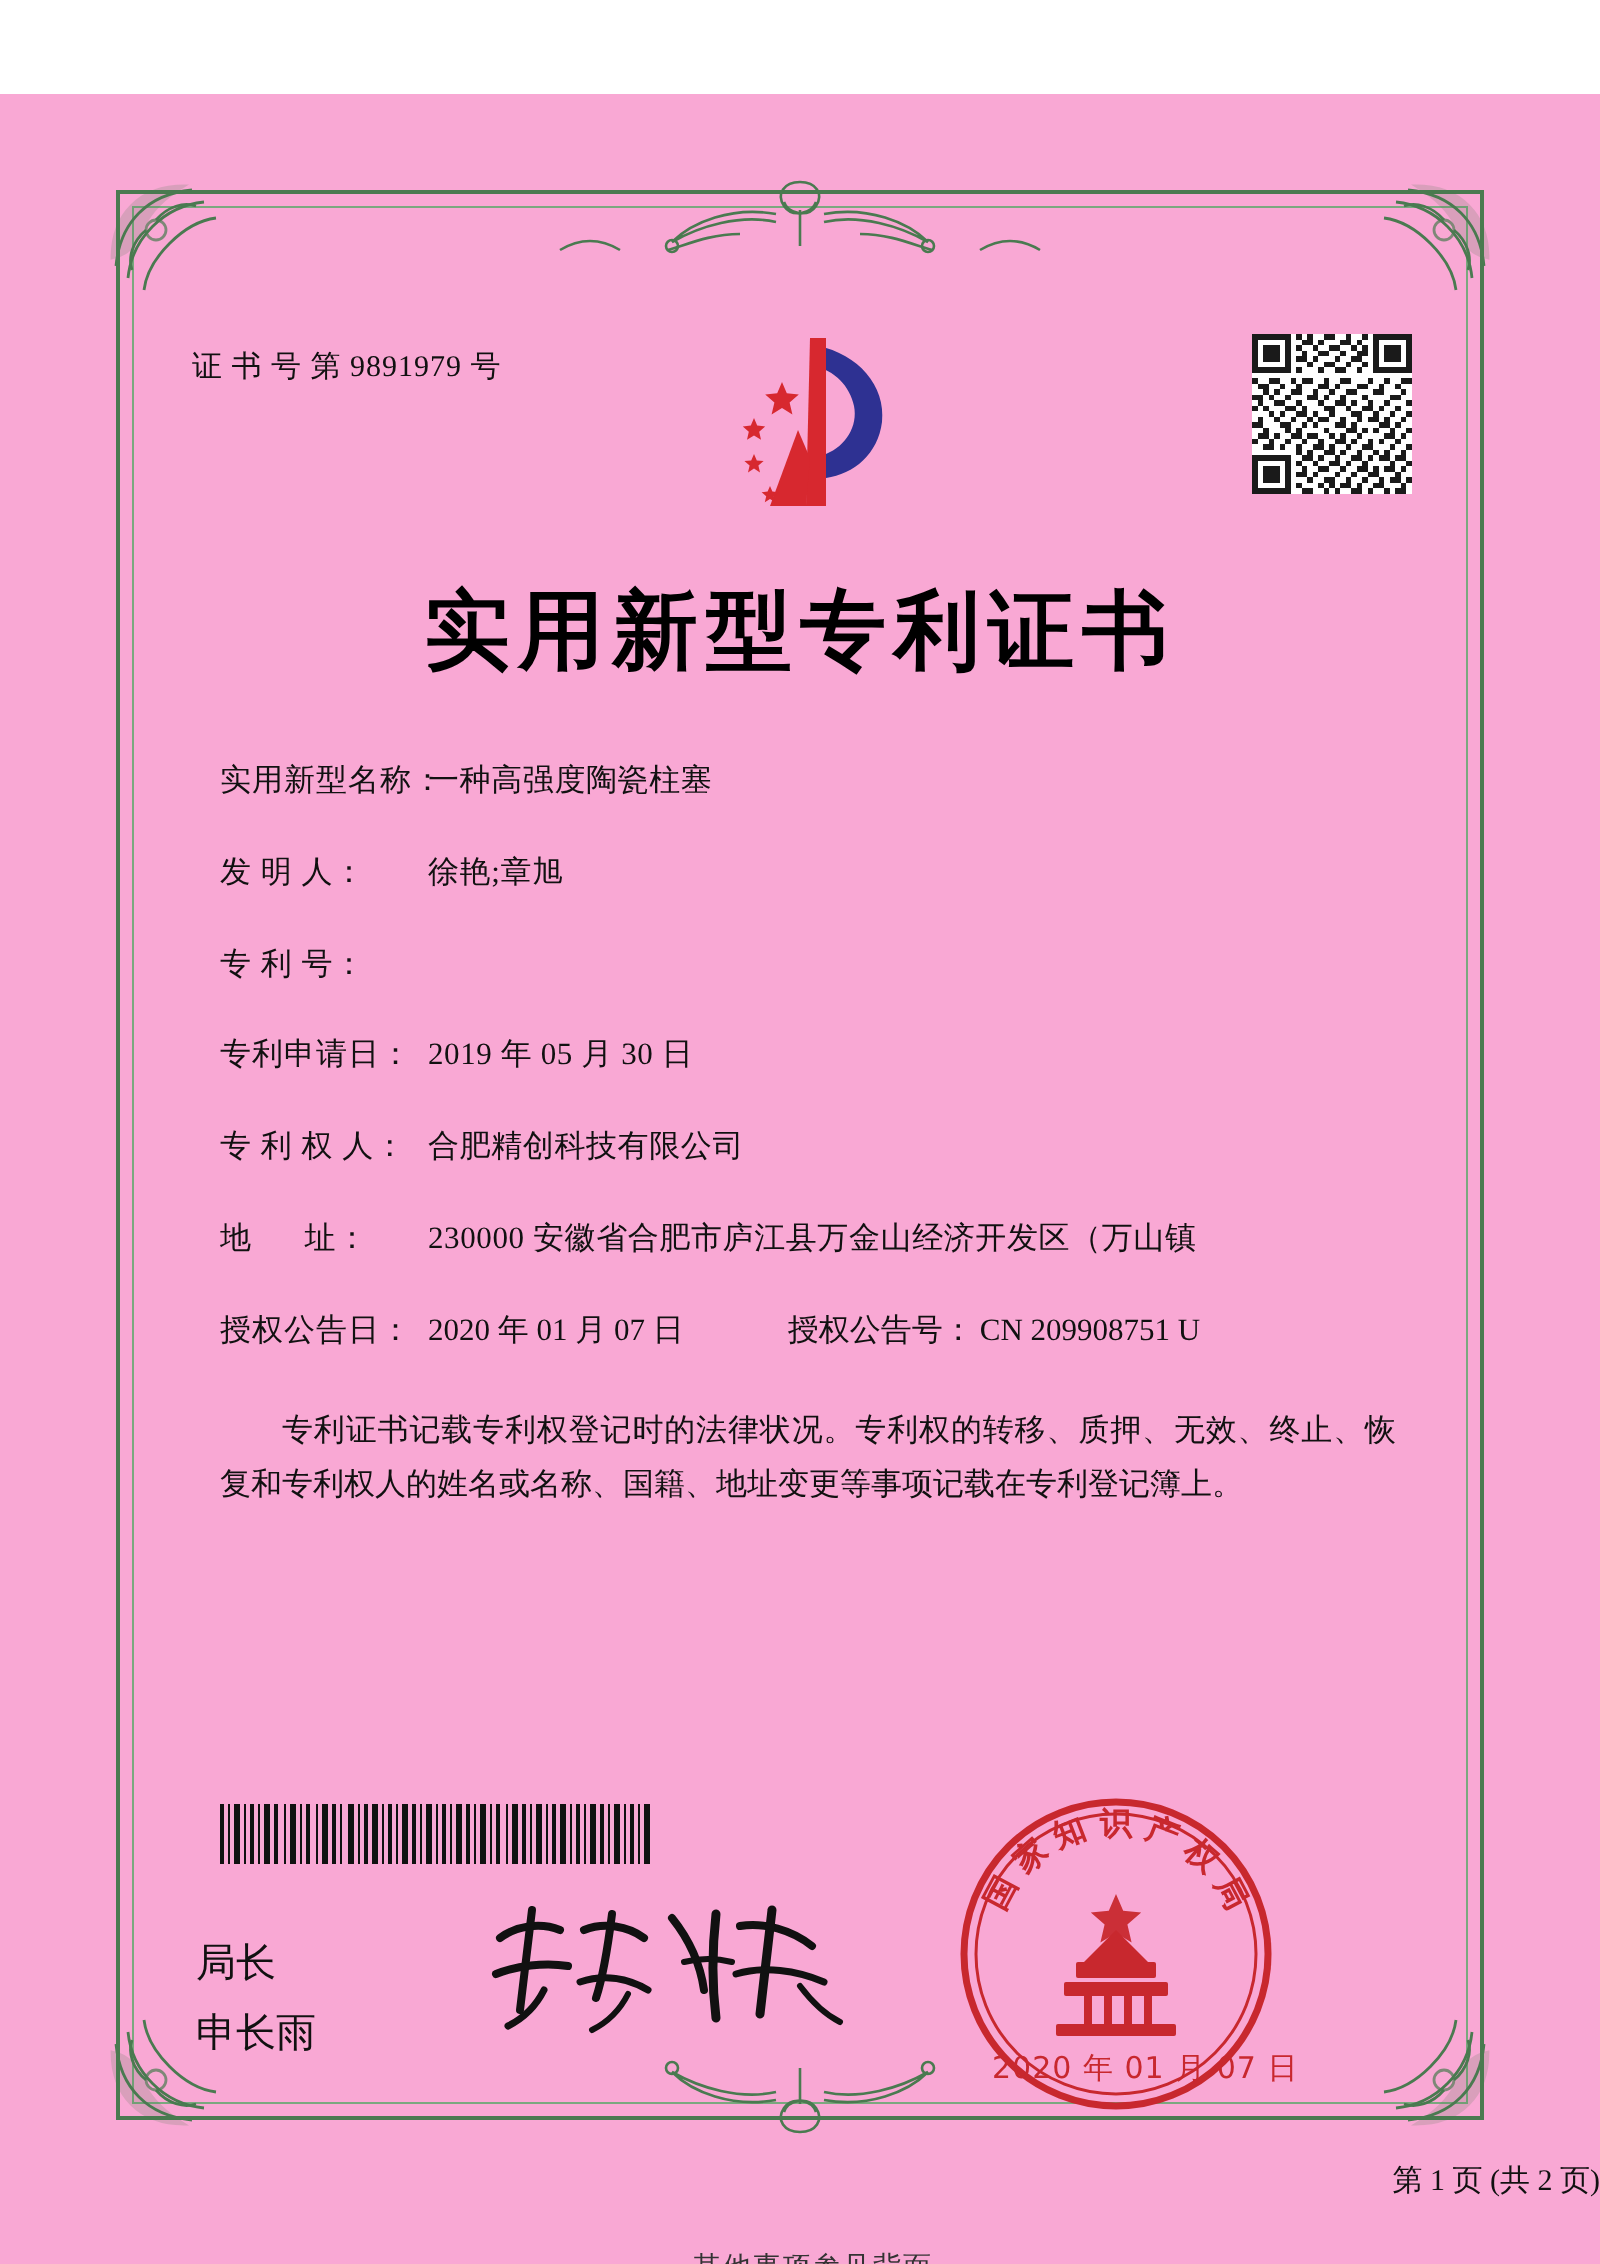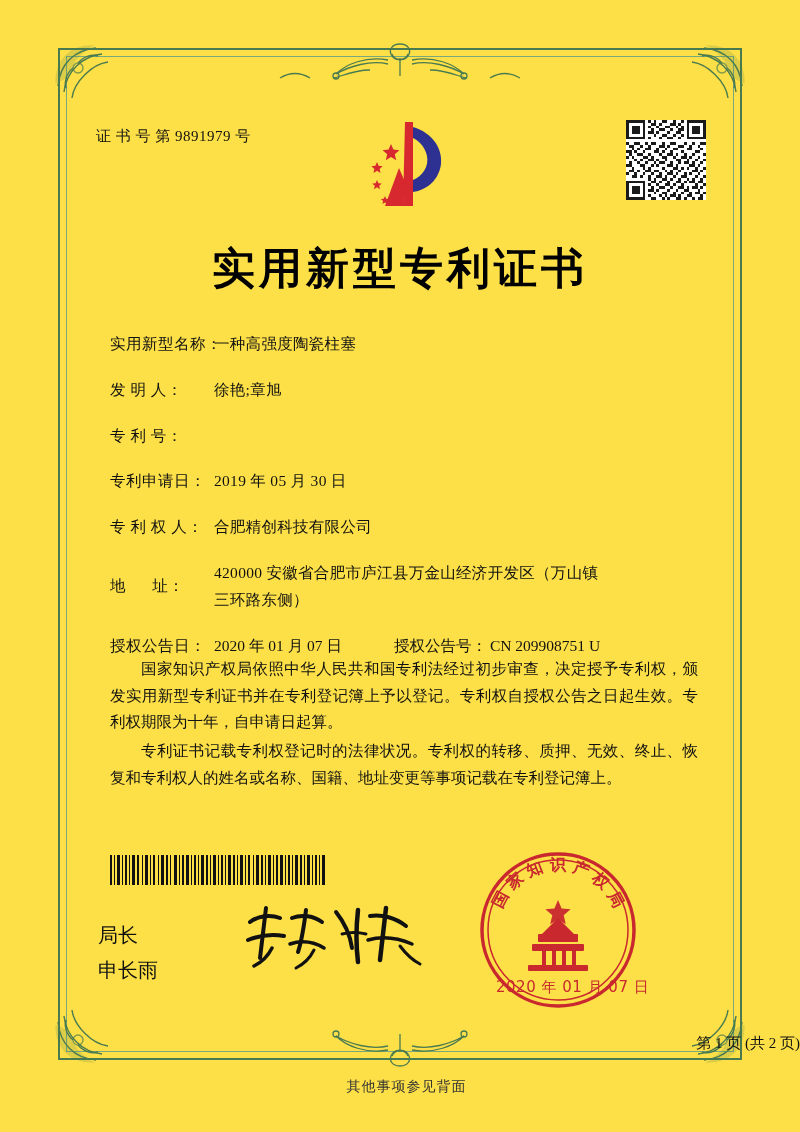--- a/index.html
+++ b/index.html
@@ -12,21 +12,22 @@
     height: 1132px;
     font-family: "Liberation Serif", "DejaVu Serif", serif;
     color: #1a1a1a;
     position: relative;
     overflow: hidden;
   }
 
   .page {
     position: absolute;
     inset: 0;
-    background: #fde047;
+    background: #f9a8d4;
+    margin-top: 47px;
   }
 
   
   .border-outer {
     position: absolute;
     left: 58px;
     top: 48px;
     right: 58px;
     bottom: 72px;
     border: 2px solid #4a7a50;
@@ -581,36 +582,34 @@
     </div>
 
     <div class="field">
       <span class="label">专 利 权 人：</span>
       <span class="value">合肥精创科技有限公司</span>
     </div>
 
     <div class="field">
       <span class="label">地      址：</span>
       <span class="value">
-        <span>420000 安徽省合肥市庐江县万金山经济开发区（万山镇</span>
-        <span class="line2">三环路东侧）</span>
+        <span>230000 安徽省合肥市庐江县万金山经济开发区（万山镇</span>
       </span>
     </div>
 
     <div class="field inline-two">
       <span class="label">授权公告日：</span>
       <span class="value2">2020 年 01 月 07 日</span>
       <span class="label2">授权公告号：</span>
       <span class="value2">CN 209908751 U</span>
     </div>
 
   </div>
 
   <div class="paras">
-    <p>国家知识产权局依照中华人民共和国专利法经过初步审查，决定授予专利权，颁发实用新型专利证书并在专利登记簿上予以登记。专利权自授权公告之日起生效。专利权期限为十年，自申请日起算。</p>
     <p>专利证书记载专利权登记时的法律状况。专利权的转移、质押、无效、终止、恢复和专利权人的姓名或名称、国籍、地址变更等事项记载在专利登记簿上。</p>
   </div>
 
   <div class="barcode">
     <svg viewBox="0 0 216 30" shape-rendering="crispEdges">
       <g fill="#111">
         <rect x="0" y="0" width="2" height="30"></rect>
           <rect x="4" y="0" width="1" height="30"></rect>
         <rect x="7" y="0" width="3" height="30"></rect>
           <rect x="12" y="0" width="1" height="30"></rect>

